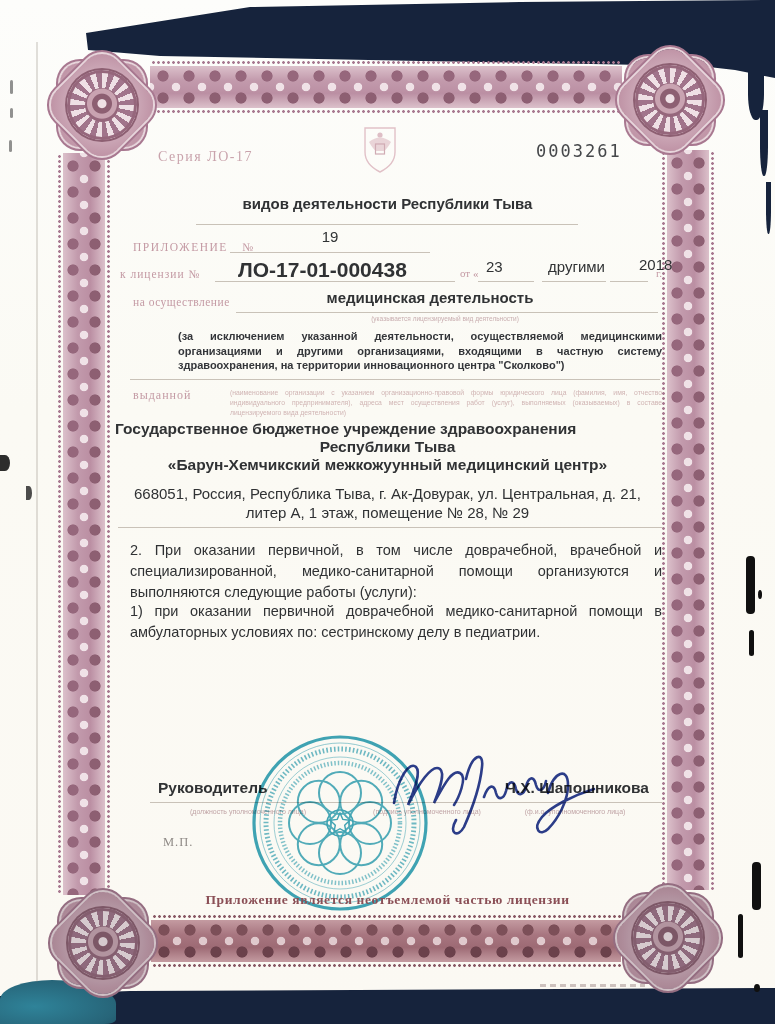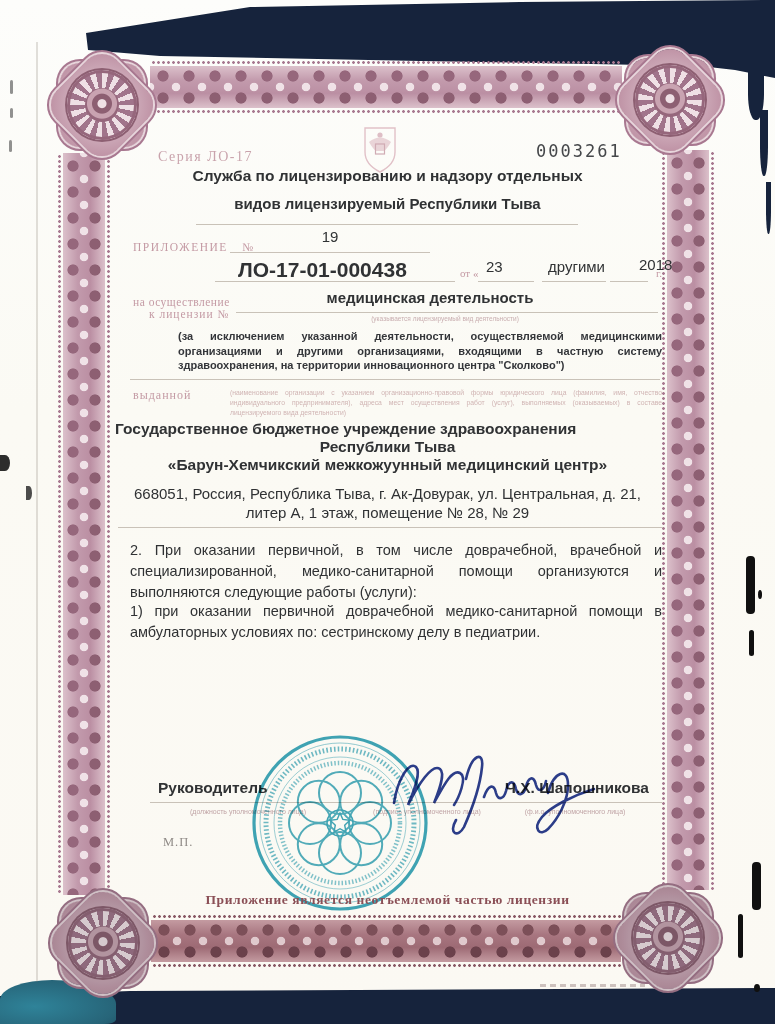--- a/index.html
+++ b/index.html
@@ -84,21 +84,21 @@
   .typed{color:#303234;}
   .rule{position:absolute;height:1px;background:#c9c2b8;}
   #series{left:158px;top:149px;font-size:14px;letter-spacing:1.5px;opacity:.9;}
   #form-number{left:536px;top:141px;font-family:"DejaVu Sans Mono",monospace;font-size:17px;letter-spacing:2px;color:#45474a;}
   #auth1{left:115px;top:167px;width:545px;text-align:center;font-size:15.5px;font-weight:bold;}
   #auth2{left:115px;top:195px;width:545px;text-align:center;font-size:15px;font-weight:bold;}
   #auth-rule{left:196px;top:224px;width:382px;}
   #appendix-label{left:133px;top:241px;font-size:11.5px;letter-spacing:1.5px;word-spacing:10px;}
   #appendix-number{left:230px;top:228px;width:200px;text-align:center;font-size:15px;}
   #appendix-rule{left:230px;top:252px;width:200px;}
-  #license-label{left:149px;top:268px;font-size:11.5px;letter-spacing:1px;margin-top:40px;}
+  #license-label{left:120px;top:268px;font-size:11.5px;letter-spacing:1px;}
   #license-number{left:238px;top:258px;font-size:21px;font-weight:bold;}
   #license-rule{left:215px;top:281px;width:240px;}
   #from-label{left:460px;top:267px;font-size:11px;}
   #date-day{left:486px;top:258px;font-size:15px;}
   #day-rule{left:478px;top:281px;width:56px;}
   #date-month{left:548px;top:258px;font-size:15px;}
   #month-rule{left:542px;top:281px;width:64px;}
   #date-year{left:611px;top:256px;font-size:15px;margin-left:28px;}
   #year-rule{left:610px;top:281px;width:38px;}
   #year-suffix{left:656px;top:267px;font-size:11px;}
@@ -189,22 +189,21 @@
   </div>
 
   <div id="series" class="abs faded">Серия ЛО-17</div>
   <svg id="emblem" class="abs" viewBox="0 0 36 52">
     <path d="M3,5 h30 v24 c0,11 -9,17 -15,20 C12,46 3,40 3,29 Z" fill="none" stroke="#d3a2ae" stroke-width="1.4"></path>
     <circle cx="18" cy="12" r="2.6" fill="#cf9dab"></circle>
     <path d="M7,19 q11,-9 22,0 q-4,7 -7,9 h-8 q-3,-2 -7,-9" fill="#cf9dab" opacity=".65"></path>
     <rect x="13.5" y="21" width="9" height="10" fill="none" stroke="#b9808f" stroke-width="1.2"></rect>
   </svg>
   <div id="form-number" class="abs">0003261</div>
-  <div id="auth1" class="abs typed">Служба по лицензированию и надзору отдельных</div>
-  <div id="auth2" class="abs typed">видов лицензируемый Республики Тыва</div>
+  <div id="auth2" class="abs typed">видов деятельности Республики Тыва</div>
   <div id="auth-rule" class="rule"></div>
 
   <div id="appendix-label" class="abs faded">ПРИЛОЖЕНИЕ №</div>
   <div id="appendix-number" class="abs typed">19</div>
   <div id="appendix-rule" class="rule"></div>
   <div id="license-label" class="abs faded">к лицензии №</div>
   <div id="license-number" class="abs typed">ЛО-17-01-000438</div>
   <div id="license-rule" class="rule"></div>
   <div id="from-label" class="abs faded">от «</div>
   <div id="date-day" class="abs typed">23</div>

